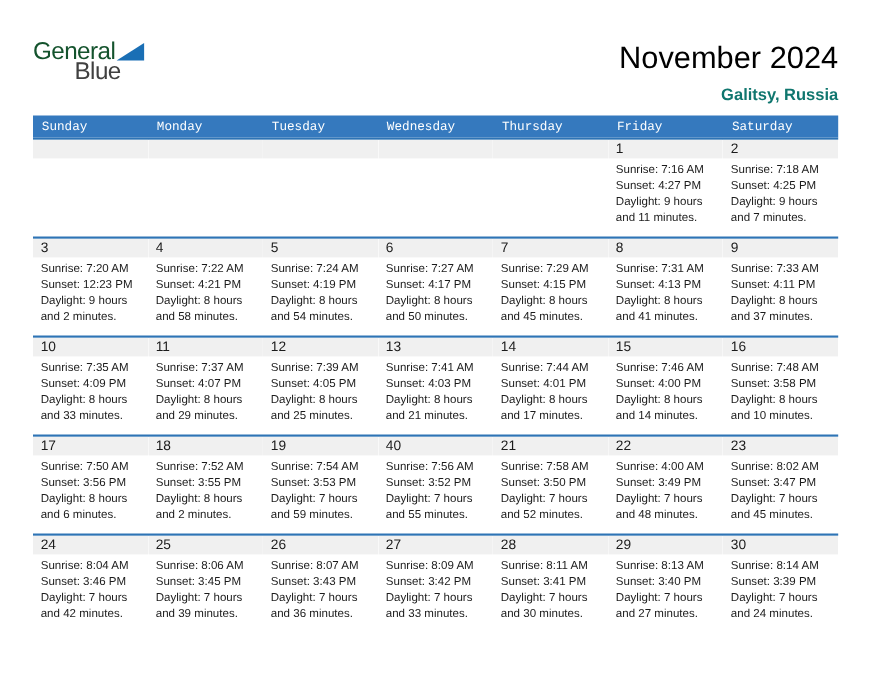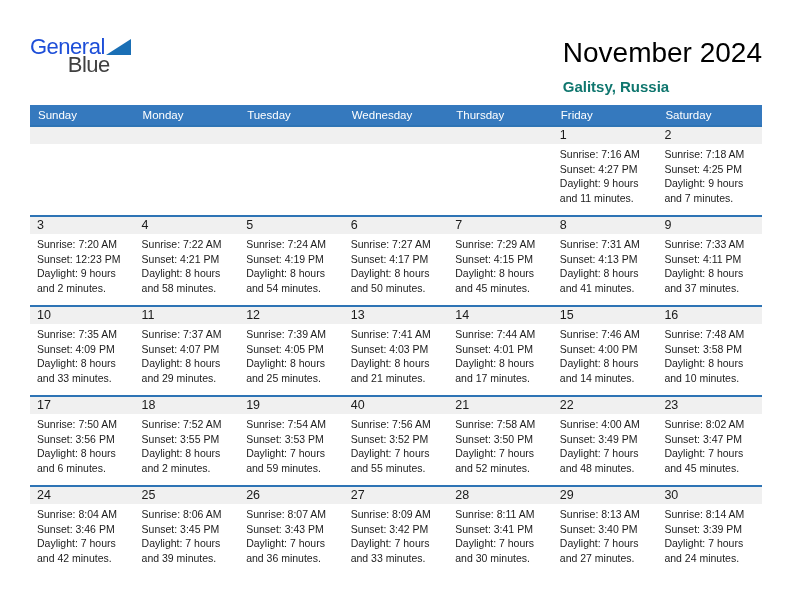--- a/index.html
+++ b/index.html
@@ -22,31 +22,31 @@
   .logo{line-height:1;}
   .logo-row1{display:flex;align-items:flex-end;}
   .logo-word1{font-size:22px;color:#231f20;letter-spacing:-0.5px;}
   .logo-triangle{
     width:0;height:0;margin-left:1px;margin-bottom:3px;
     border-bottom:16px solid #1a6fb5;border-left:25px solid transparent;
   }
   .logo-row2{text-align:right;padding-right:21px;margin-top:-4px;}
   .logo-word2{font-size:22px;letter-spacing:-0.5px;color:#1e87cf;}
   
-  .title-block{display:flex;flex-direction:column;margin-top:2px;}
+  .title-block{display:flex;flex-direction:column;align-items:flex-end;margin-top:2px;}
   .page-title{font-size:28px;color:#000;font-weight:400;margin:0;line-height:1.1;}
   .page-subtitle{font-size:15px;color:#0f766e;font-weight:700;margin-top:9px;}
   
   .calendar{margin:0 30px;}
   .weekday-row{
     display:flex;background:var(--header-bg);height:20px;
   }
   .wd-cell{
     width:14.2857%;box-sizing:border-box;padding:4px 0 0 8px;
-    color:#fff;font-size:11.5px;line-height:1.2;
+    color:#fff;font-size:11.5px;line-height:1.2;font-family:Liberation Mono, monospace;
   }
   .week-row{
     display:flex;height:90px;box-sizing:border-box;
     border-top:2px solid var(--row-border);
   }
   .cell{width:14.2857%;box-sizing:border-box;overflow:hidden;}
   .cell-num{
     height:17px;background:var(--strip-bg);
     font-size:12.5px;color:#1b1b1b;
     padding:1px 0 0 7px;box-sizing:border-box;line-height:15px;
@@ -54,21 +54,21 @@
   .cell-body{
     padding:3px 5px 0 7px;font-size:10.5px;line-height:14.6px;color:#1b1b1b;
   }
 </style>
 </head>
 <body>
 
 <div class="topbar">
   <div class="logo">
     <div class="logo-row1">
-      <span class="logo-word1" style="color: #1d4ed8;">General</span>
+      <span class="logo-word1" style="color: #14532d;">General</span>
       <span class="logo-triangle" style="border-bottom-color: rgb(26, 111, 181);"></span>
     </div>
     <div class="logo-row2">
       <span class="logo-word2" style="color: #404040;">Blue</span>
     </div>
   </div>
   <div class="title-block">
     <h1 class="page-title">November 2024</h1>
     <div class="page-subtitle">Galitsy, Russia</div>
   </div>

